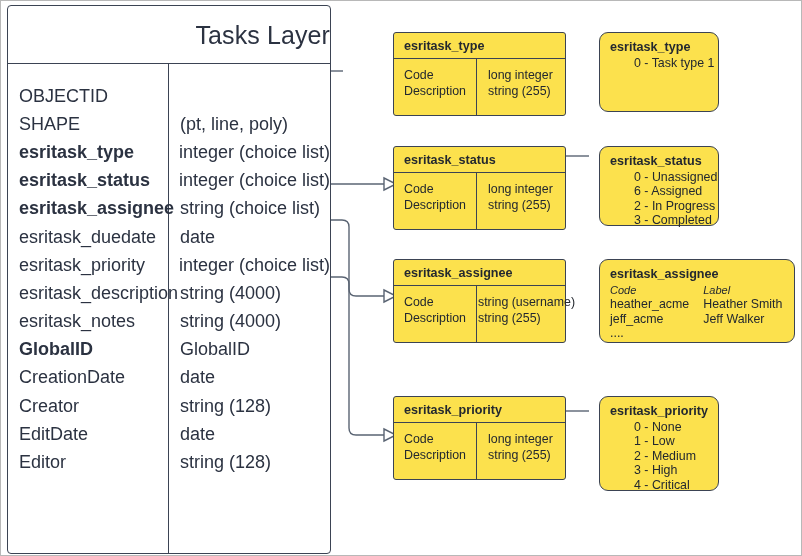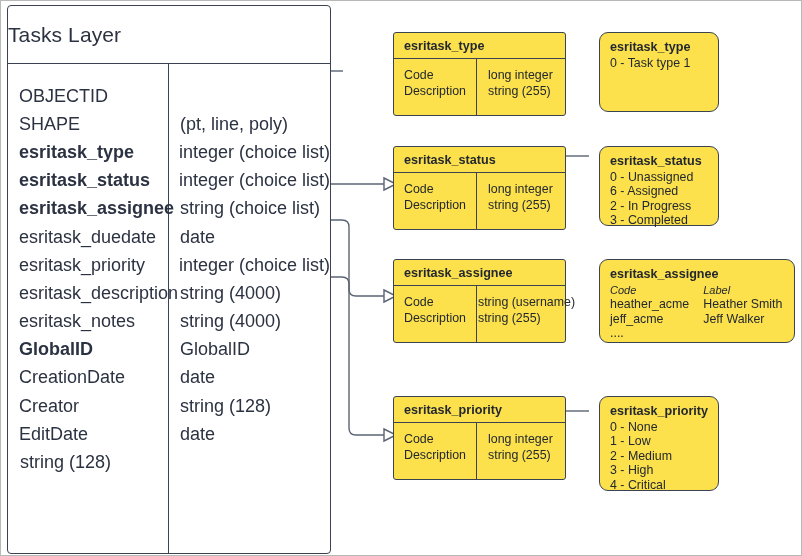--- a/index.html
+++ b/index.html
@@ -29,22 +29,22 @@
     height: 549px;
     background: #ffffff;
     border: 1.4px solid #3b4353;
     border-radius: 4px;
     box-sizing: border-box;
     z-index: 5;
   }
   .entity-title {
     height: 58px;
     line-height: 58px;
-    text-align: left;
-    font-size: 21px;
+    text-align: right;
+    font-size: 25px;
     color: #2b3241;
     border-bottom: 1.4px solid #3b4353;
     box-sizing: border-box;
     letter-spacing: .1px;
   }
   .entity-body {
     position: relative;
     height: calc(100% - 58px);
     box-sizing: border-box;
   }
@@ -133,21 +133,21 @@
     padding: 7px 0 0 10px;
     font-size: 12.4px;
     color: #23282f;
     line-height: 14.6px;
   }
   .vbox-inner .vtitle {
     font-weight: bold;
     font-size: 12.6px;
     padding-bottom: 1px;
   }
-  .vbox-inner .vrow { white-space: nowrap; }
+  .vbox-inner .vrow { white-space: nowrap; margin-left: 24px; }
   .vtable { display: table; border-spacing: 0; }
   .vtr { display: table-row; }
   .vtd { display: table-cell; padding-right: 14px; white-space: nowrap; }
   .vtd.hdr { font-style: italic; font-size: 11px; }
 
   
   svg.links {
     position: absolute;
     left: 0; top: 0;
     width: 802px;
@@ -231,20 +231,21 @@
         </div>
         <div class="row">
           <span class="fname">Creator</span>
           <span class="ftype">string (128)</span>
         </div>
         <div class="row">
           <span class="fname">EditDate</span>
           <span class="ftype">date</span>
         </div>
         <div class="row">
+          <span class="fname">Editor</span>
           <span class="ftype">string (128)</span>
         </div>
 
       </div>
     </div>
   </div>
 
   <div class="ybox sharp" style="left:392px; top:31px; width:173px; height:84px;">
     <div class="ybox-title">esritask_type</div>
     <div class="hline"></div>

